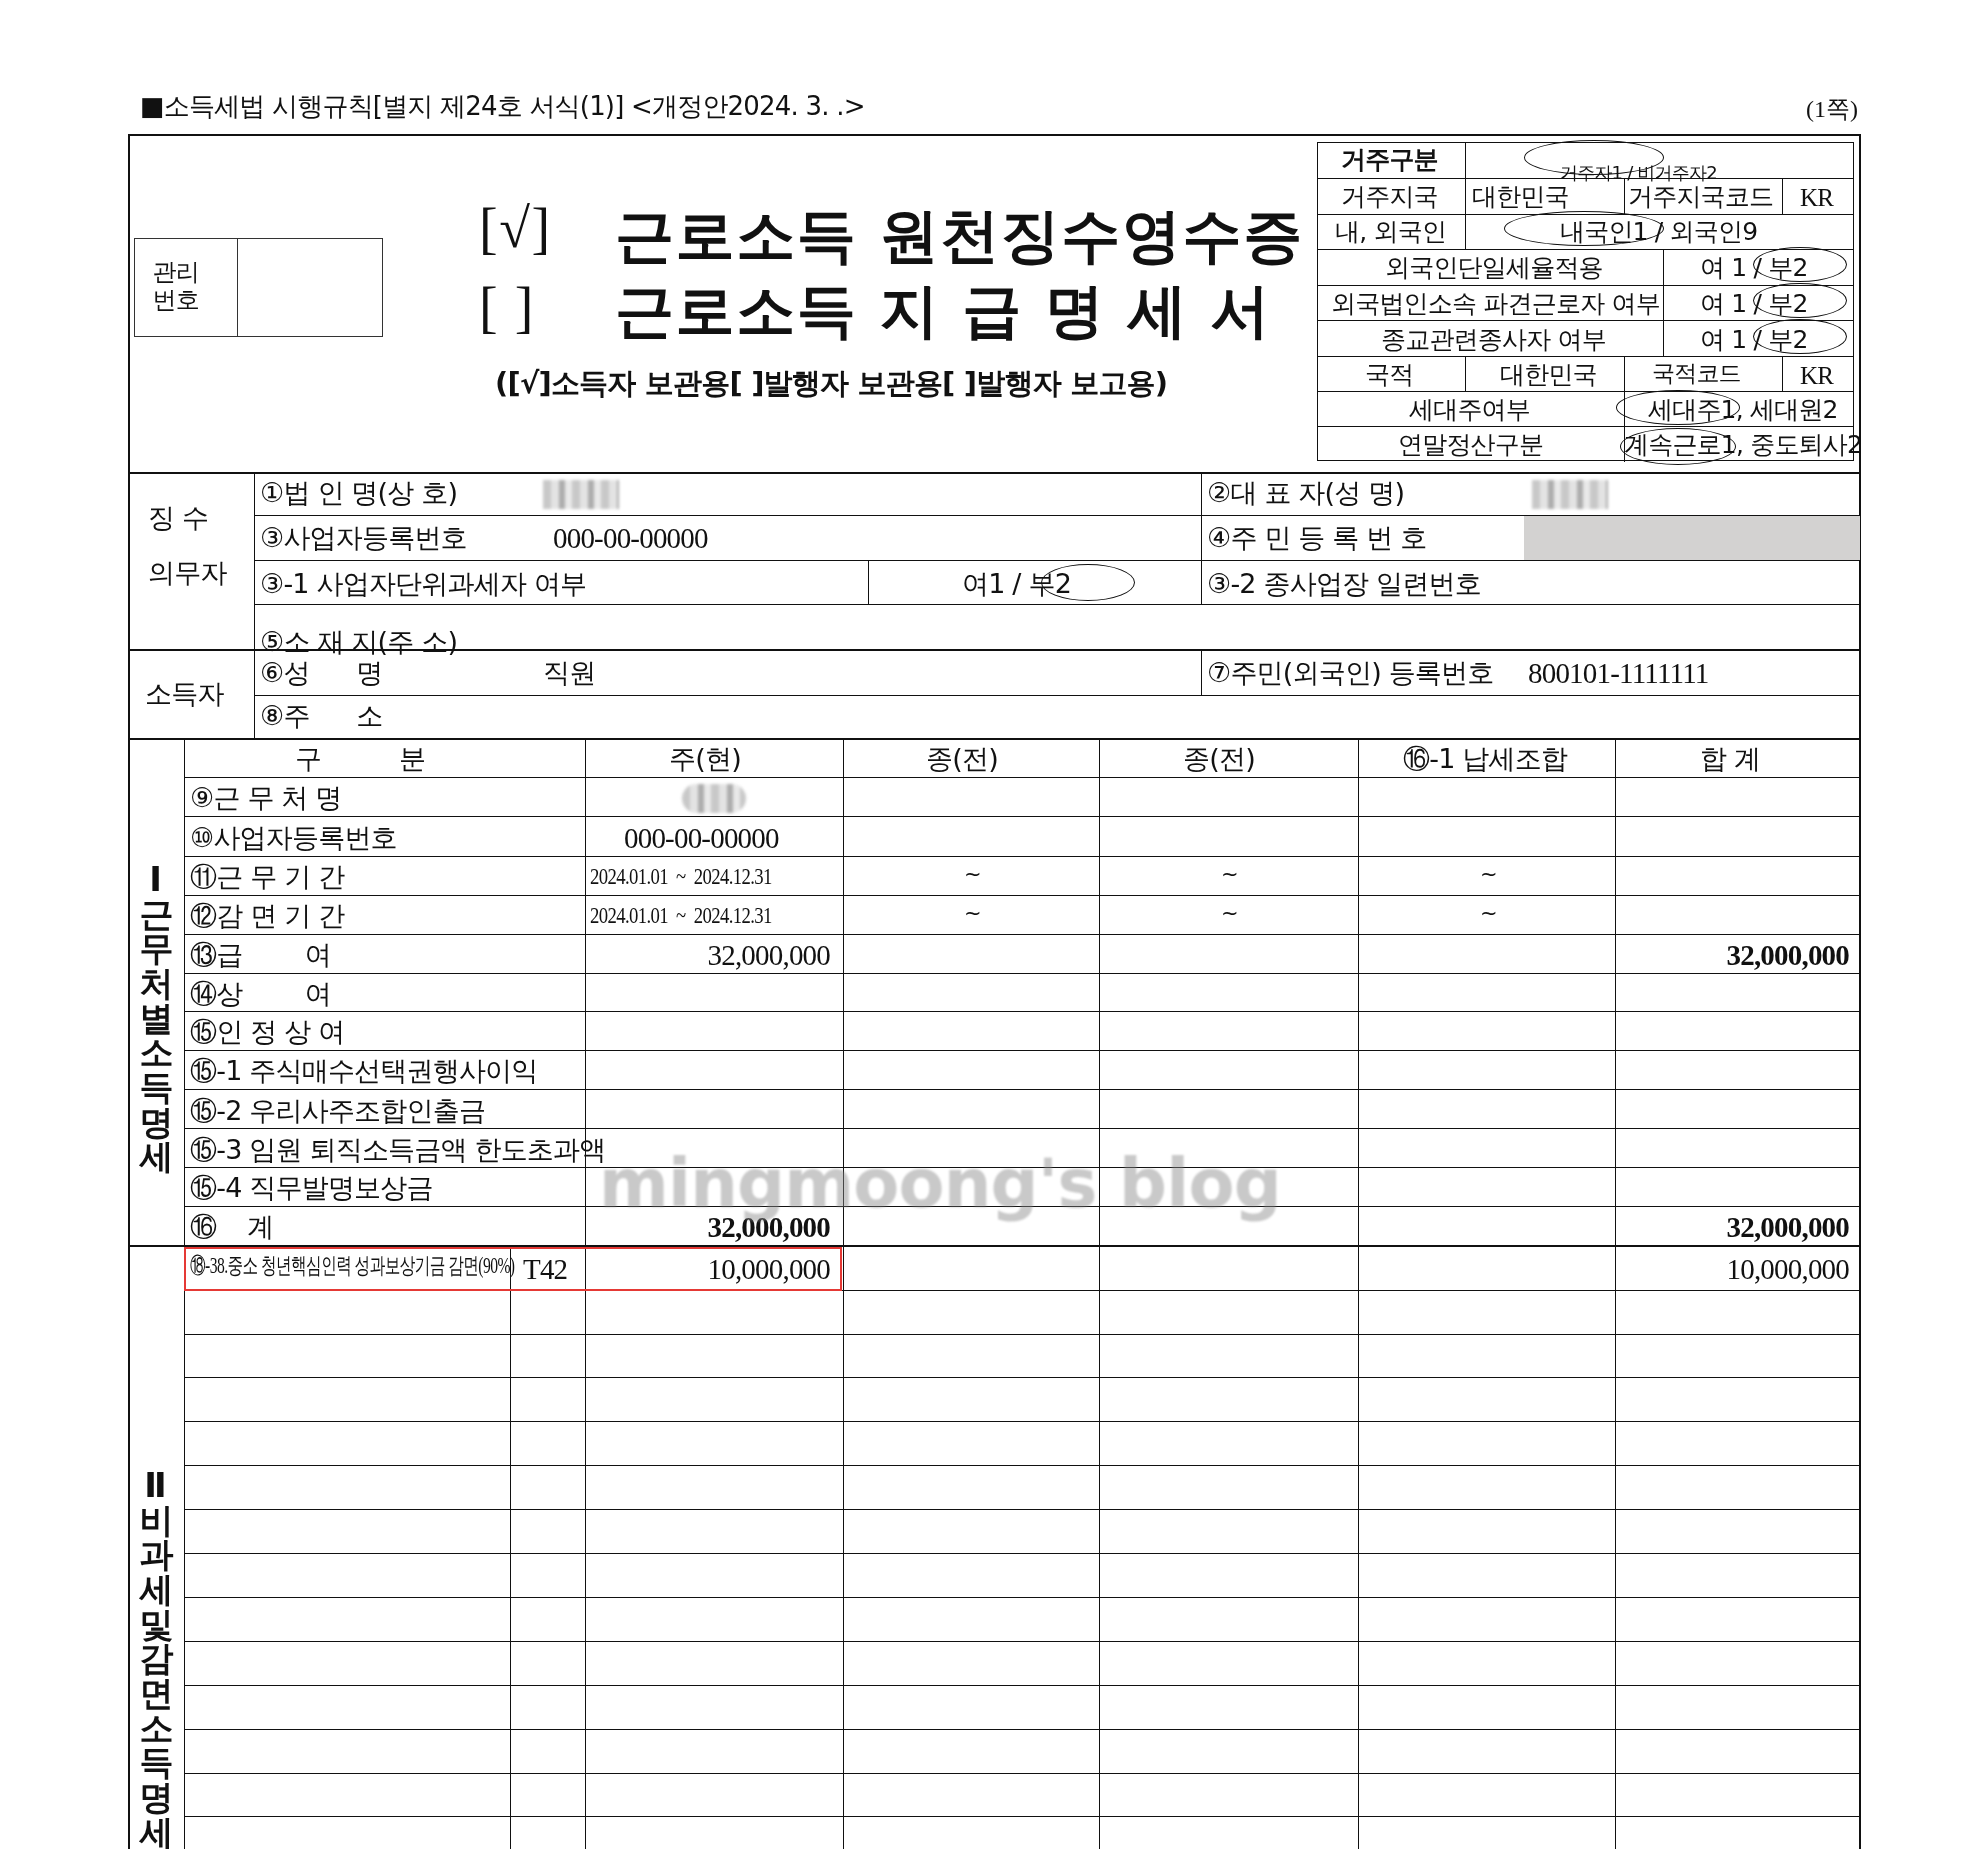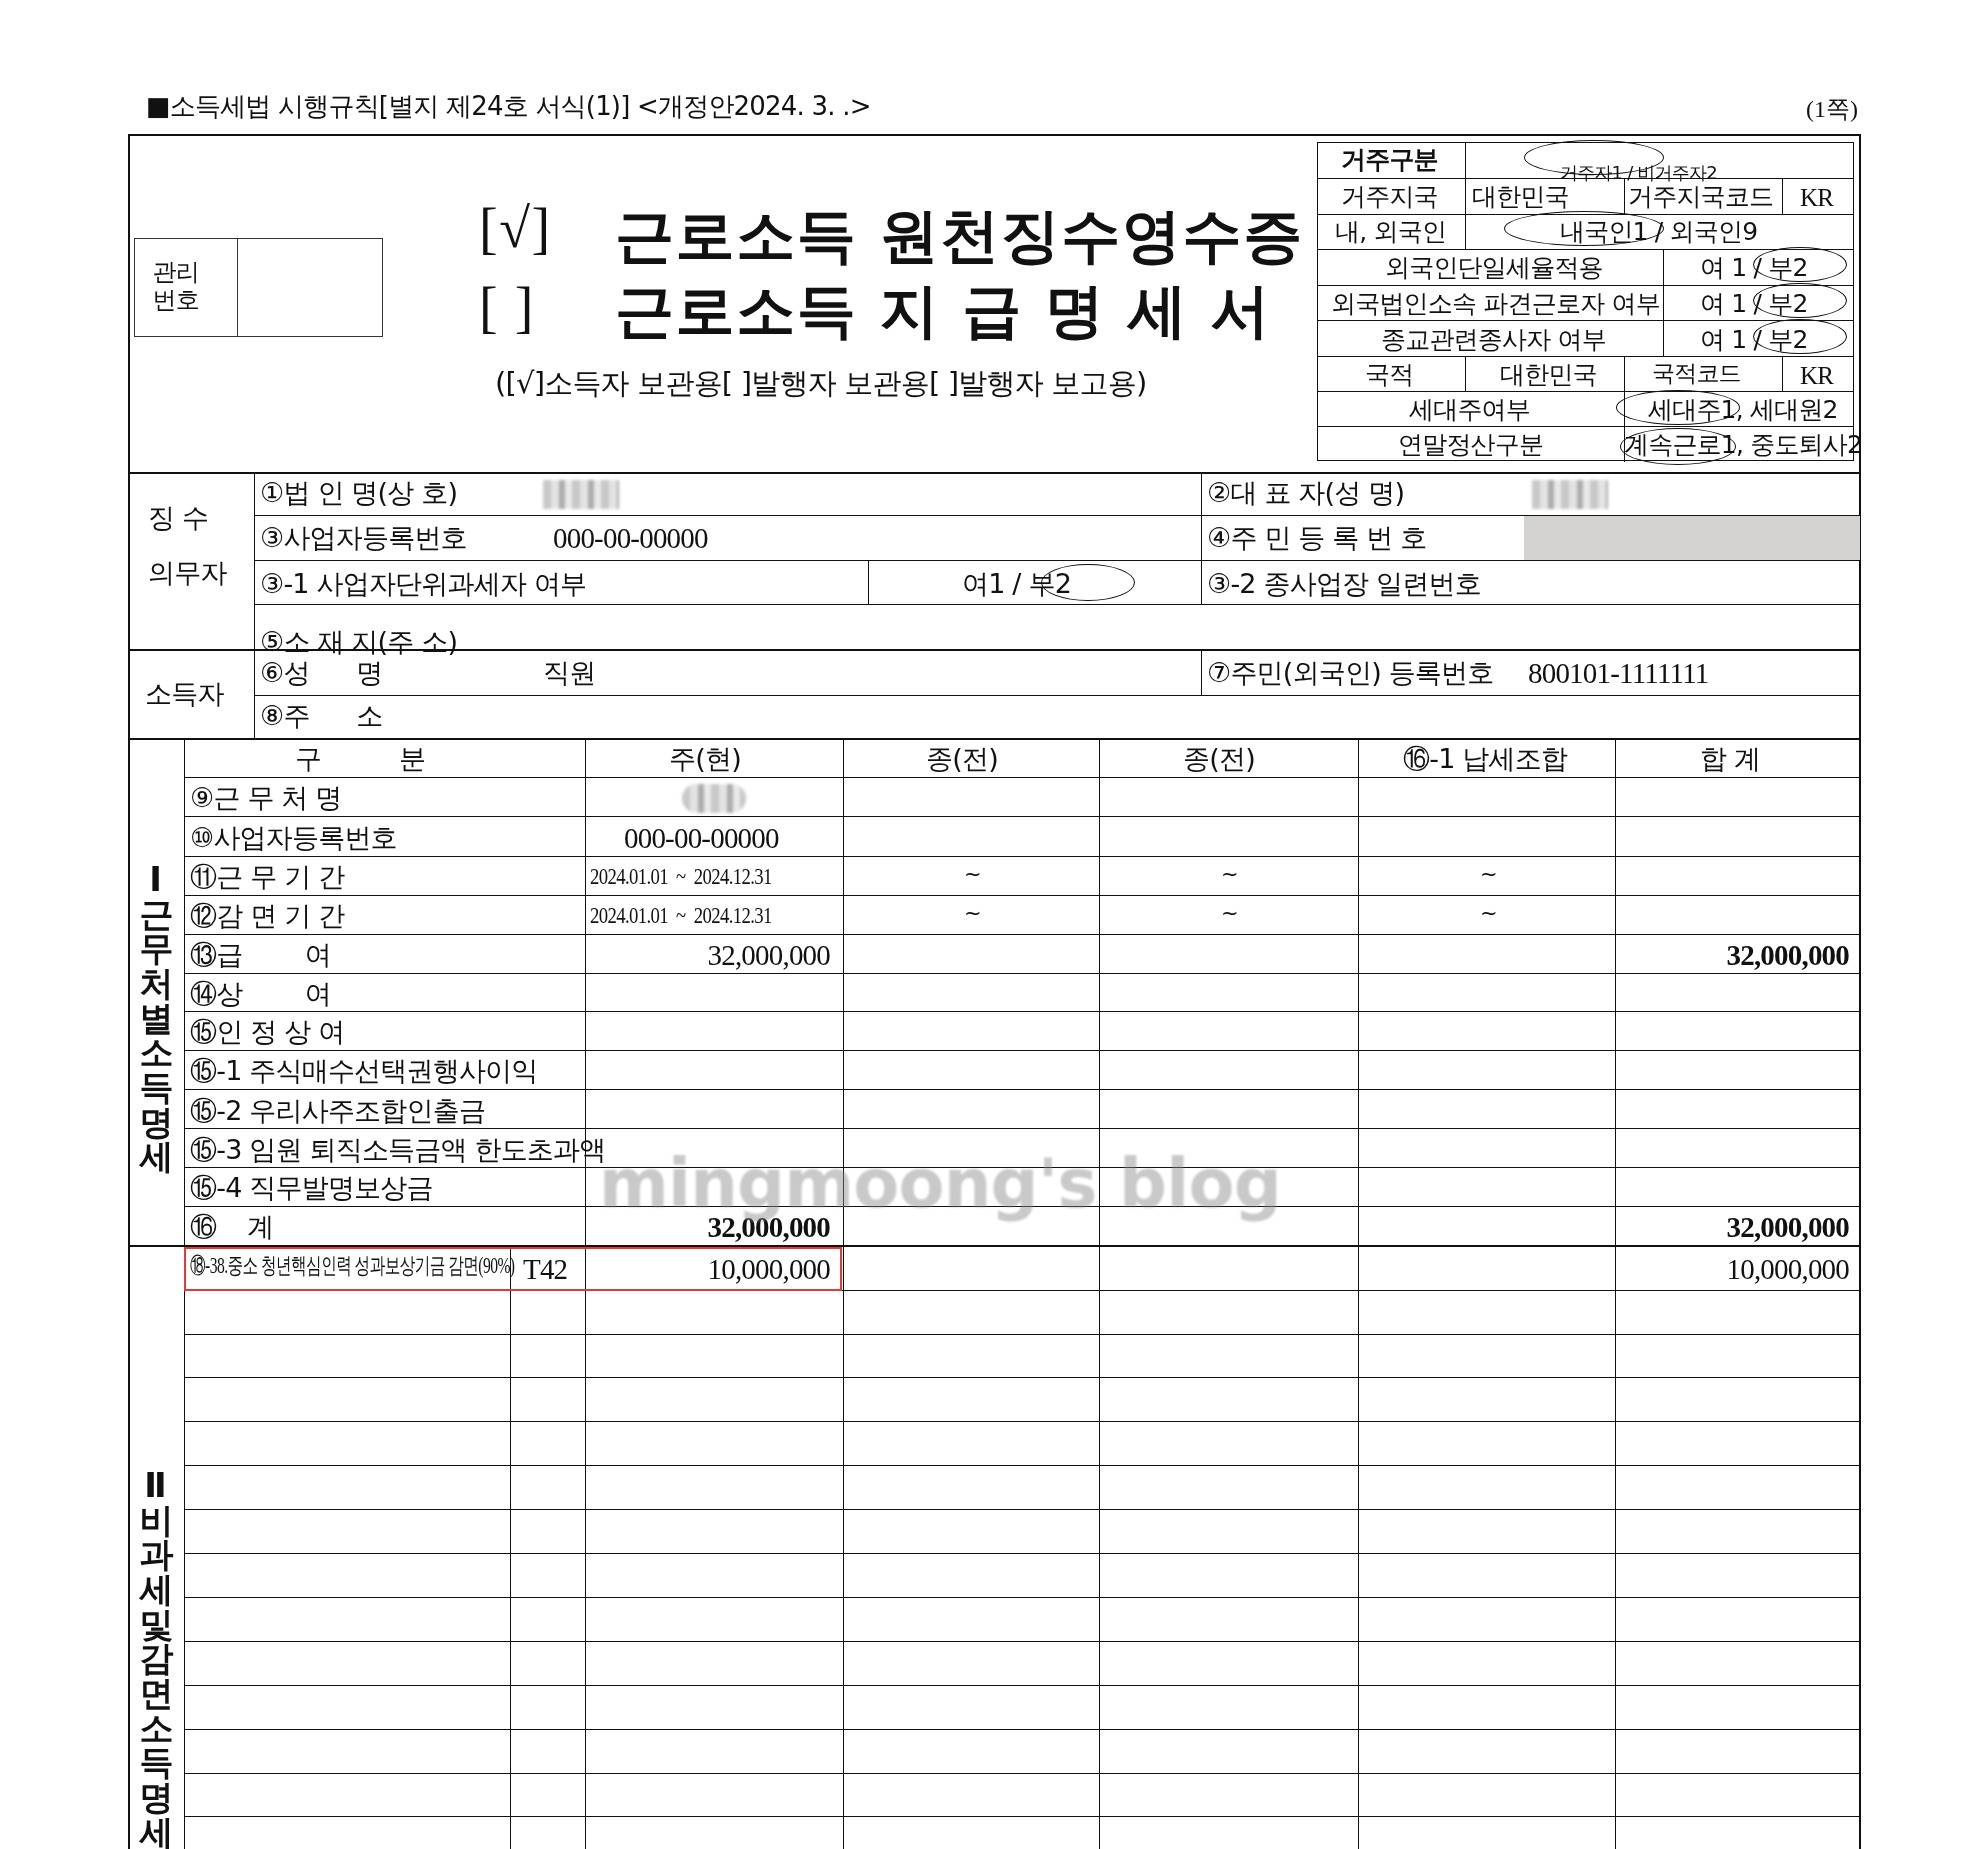--- a/index.html
+++ b/index.html
@@ -1,28 +1,28 @@
 <!DOCTYPE html>
 <html style="font-size:12.8px"><head>
 <meta charset="utf-8">
 <style>
   html,body{margin:0;padding:0;background:#fff;}
   body{width:1979px;height:1849px;position:relative;overflow:hidden;font-family:"DejaVu Sans","Liberation Sans",sans-serif;color:#111;}
   .abs{position:absolute;}
-  .hdr{left:146px;top:89px;font-size:26px;letter-spacing:-0.8px;white-space:nowrap;}
+  .hdr{left:140px;top:89px;font-size:26px;letter-spacing:-0.8px;white-space:nowrap;}
   .page{right:121px;top:93px;font-size:24px;font-family:"Liberation Serif","DejaVu Serif",serif;}
   .outer{left:128px;top:134px;width:1733px;height:1715px;border:2.4px solid #111;border-bottom:none;box-sizing:border-box;}
   .hline{position:absolute;height:0;border-top:1.6px solid #111;}
   .hline.thick{border-top:2.4px solid #111;}
   .vline{position:absolute;width:0;border-left:1.6px solid #111;}
   .txt{position:absolute;white-space:nowrap;font-size:27px;letter-spacing:-0.8px;line-height:1;}
   .serif{font-family:"Liberation Serif","DejaVu Serif",serif;}
   .bold{font-weight:bold;}
   .title{font-size:59px;font-weight:bold;letter-spacing:1.6px;}
-  .sub{font-size:29px;font-weight:normal;letter-spacing:-0.8px;}
+  .sub{font-size:29px;font-weight:bold;letter-spacing:-0.8px;}
   .blur{position:absolute;background:repeating-linear-gradient(90deg,#bbb 0 8px,#ddd 8px 16px,#999 16px 22.3px,#e4e4e4 22.3px 29px);filter:blur(1.6px);opacity:.8;}
   .gray{position:absolute;background:#d3d2d1;}
   .ellipse{position:absolute;border:1.6px solid #111;border-radius:50%;box-sizing:border-box;}
   .rtable{position:absolute;left:1317px;top:142px;width:537px;height:319px;border:1.6px solid #111;box-sizing:border-box;}
   .rtable .row{position:absolute;left:0;right:0;border-top:1.6px solid #111;}
   .vert{position:absolute;font-weight:bold;font-size:34px;line-height:1.02;text-align:center;width:35px;}
   .watermark{position:absolute;left:599px;top:1145px;font-size:67px;font-weight:bold;color:#888;opacity:.45;filter:blur(1.2px);letter-spacing:-0.8px;white-space:nowrap;}
   .redbox{position:absolute;left:184px;top:1247px;width:658px;height:44px;border:2.4px solid #e53935;box-sizing:border-box;}
   .num{font-family:"Liberation Serif","DejaVu Serif",serif;font-size:29px;}
 </style>

